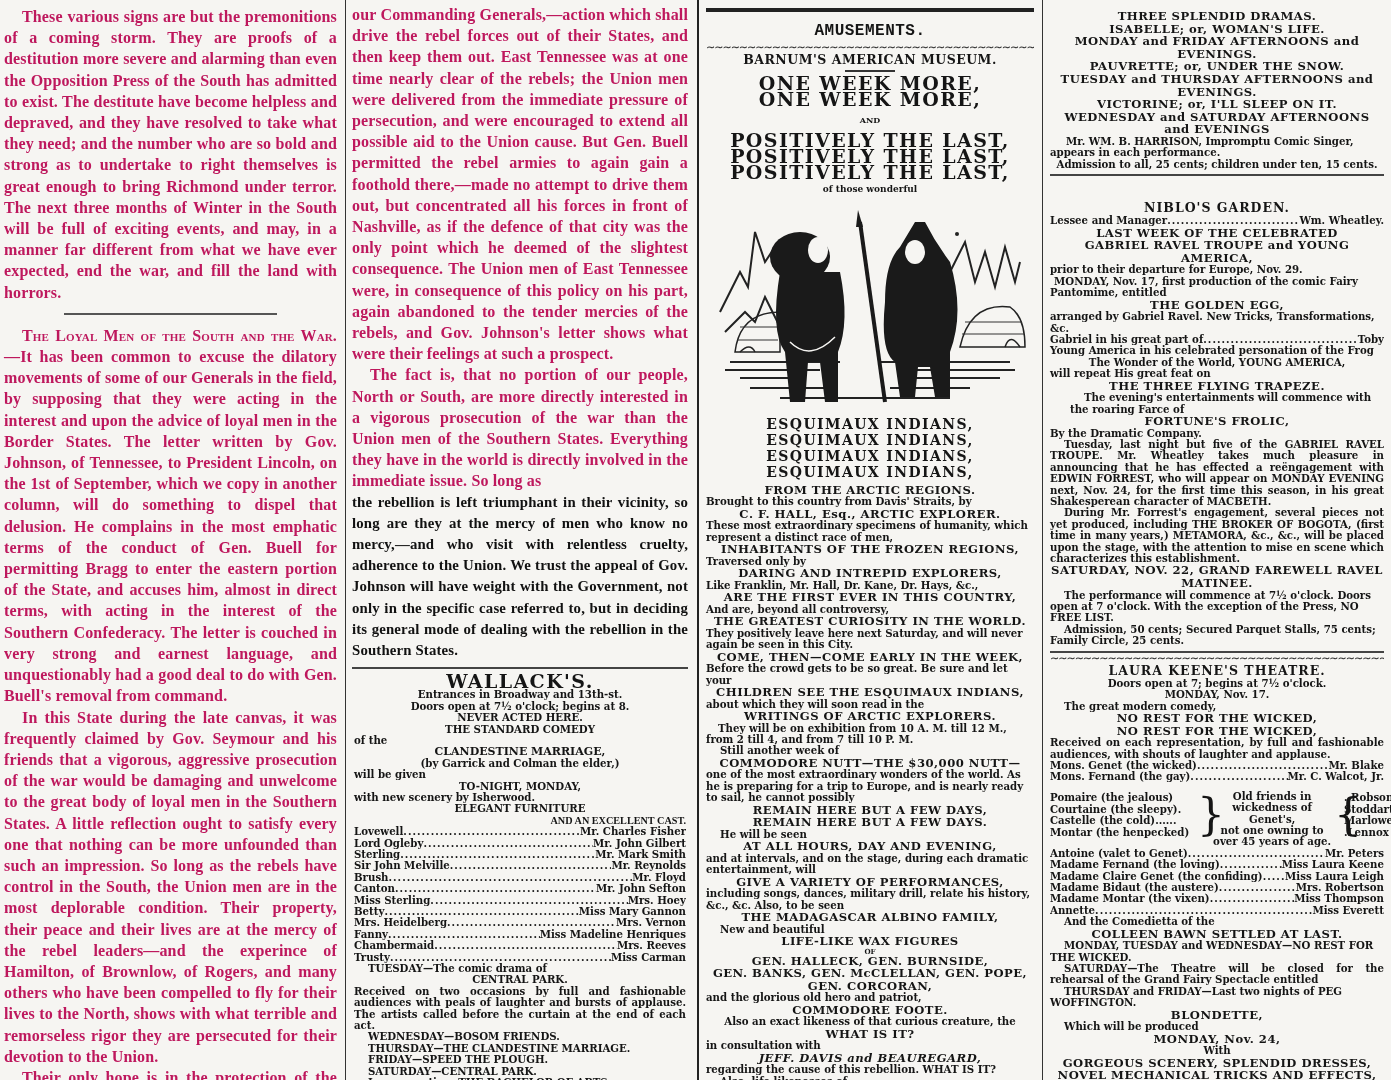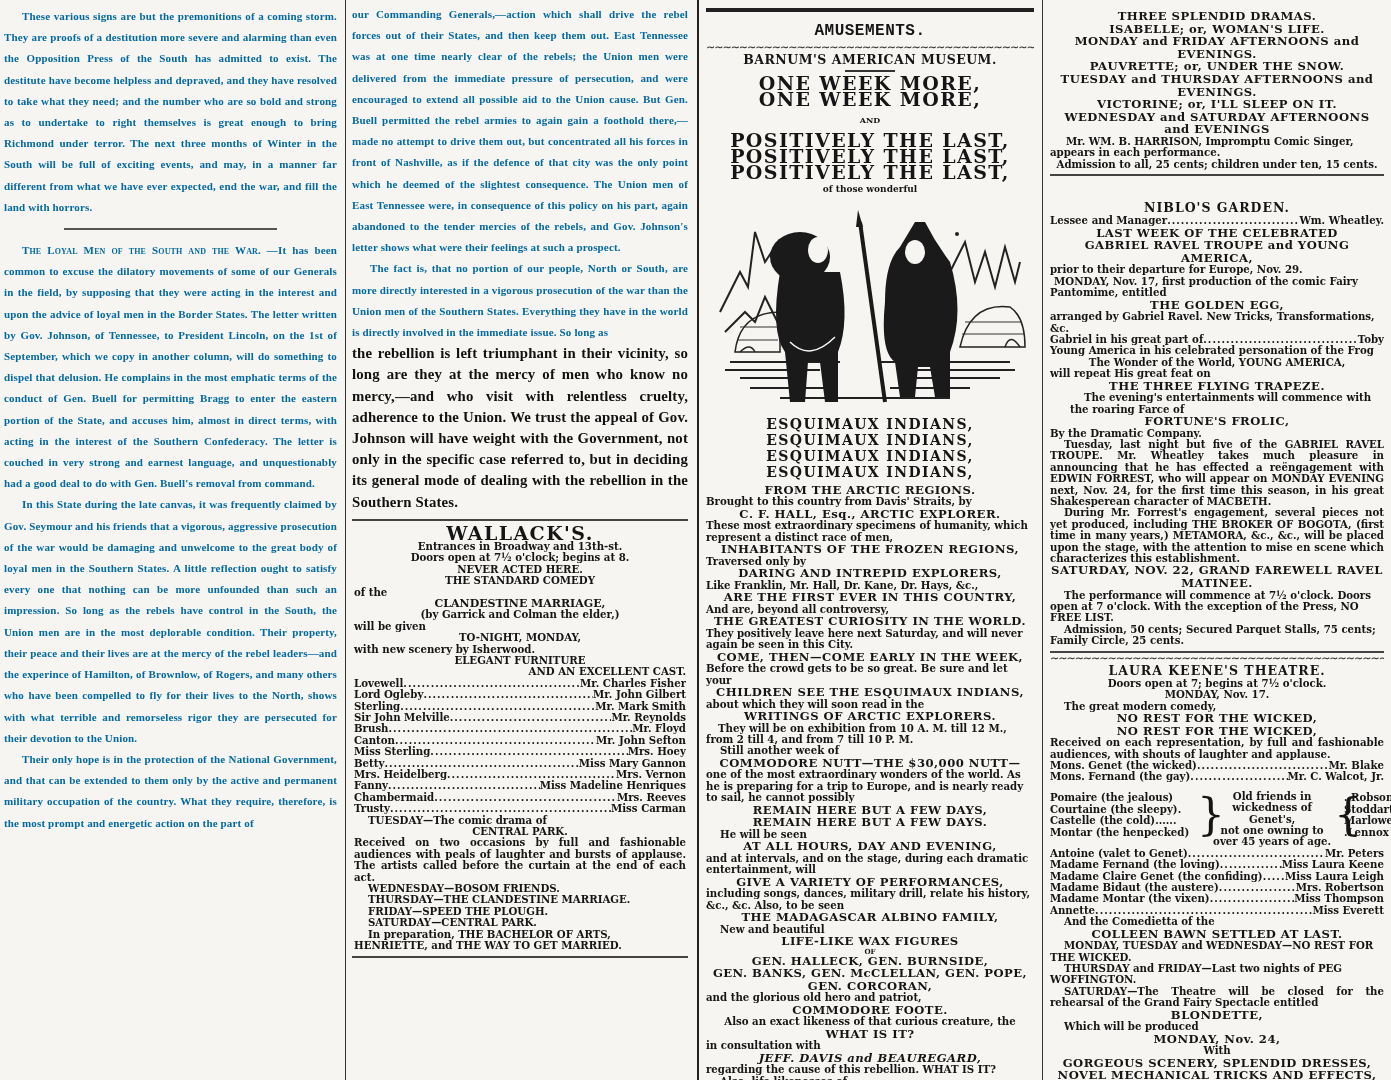--- a/index.html
+++ b/index.html
@@ -6,36 +6,36 @@
   body {
     width:1391px; height:1080px; overflow:hidden;
     background:#f6f5f2; color:#1c1c1c;
     font-family:"DejaVu Serif", serif;
     position:relative;
   }
   .col { position:absolute; top:0; box-sizing:border-box; }
   .prose p {
     margin:0; text-align:justify;
     font-family:"Liberation Serif", serif; font-weight:bold;
-    font-size:11px; line-height:21.2px; letter-spacing:0.15px;
-    text-indent:18px; color:#0369a1;
+    font-size:16px; line-height:21.2px; letter-spacing:0.15px;
+    text-indent:18px; color:#be185d;
   }
   .prose p.noindent { text-indent:0; }
   .prose p.heavy { color:#111; font-size:14.8px; }
   .sc { font-variant:small-caps; }
   .rule-v { position:absolute; width:1px; background:#333; }
   .ad {
     font-family:"DejaVu Serif", serif; font-weight:bold; color:#151515;
     font-size:10.2px; line-height:11.4px; text-align:left;
   }
   .ad .c { text-align:center; }
   .ad .cap { text-align:center; letter-spacing:0.5px; font-size:11.6px; line-height:12.6px; }
   .ad .title { text-align:center; font-size:19px; line-height:16px; letter-spacing:1.4px; }
   .ad .ind { padding-left:14px; }
-  .ad .r { text-align:right; }
+  .ad .r { text-align:right;font-family:Liberation Serif, serif; }
   .castrow { display:flex; white-space:nowrap; overflow:hidden; }
   .castrow .role { flex:0 0 auto; }
   .castrow .dots { flex:1 1 auto; overflow:hidden; letter-spacing:1px; }
   .castrow .dots::after { content:"........................................................................................................"; }
   .castrow .actor { flex:0 0 auto; }
   .wave { text-align:center; font-size:11px; line-height:8px; letter-spacing:-1px; color:#333; overflow:hidden; white-space:nowrap; }
   .bracket-grid { display:grid; grid-template-columns: 44% 4% 37% 3% 12%; align-items:center; }
   .bracket-grid .mid { text-align:center;margin-top:8px; }
   .bracket { font-size:44px; line-height:44px; font-weight:normal; text-align:center; }
   .illus { margin:6px auto 4px; display:block; }
@@ -369,22 +369,22 @@
         <span class="actor">Miss Thompson</span>
       </div>
     <div class="castrow">
         <span class="role">Annette</span>
         <span class="dots"></span>
         <span class="actor">Miss Everett</span>
       </div>
     <div class="ind">And the Comedietta of the</div>
     <div class="cap">COLLEEN BAWN SETTLED AT LAST.</div>
     <div style="text-indent:14px;">MONDAY, TUESDAY and WEDNESDAY—NO REST FOR THE WICKED.</div>
+    <div style="text-indent:14px;text-align:justify;">SATURDAY—The Theatre will be closed for the rehearsal of the Grand Fairy Spectacle entitled</div>
     <div style="text-indent:14px;">THURSDAY and FRIDAY—Last two nights of PEG WOFFINGTON.</div>
-    <div style="text-indent:14px;text-align:justify;">SATURDAY—The Theatre will be closed for the rehearsal of the Grand Fairy Spectacle entitled</div>
     <div class="cap">BLONDETTE,</div>
     <div class="ind">Which will be produced</div>
     <div class="cap">MONDAY, Nov. 24,</div>
     <div class="c">With</div>
     <div class="cap">GORGEOUS SCENERY, SPLENDID DRESSES,</div>
     <div class="cap">NOVEL MECHANICAL TRICKS AND EFFECTS,</div>
     <div class="c">And the most elaborate</div>
     <div class="cap">PROPERTIES AND STAGE APPOINTMENTS.</div>
   </div>
 </div>

